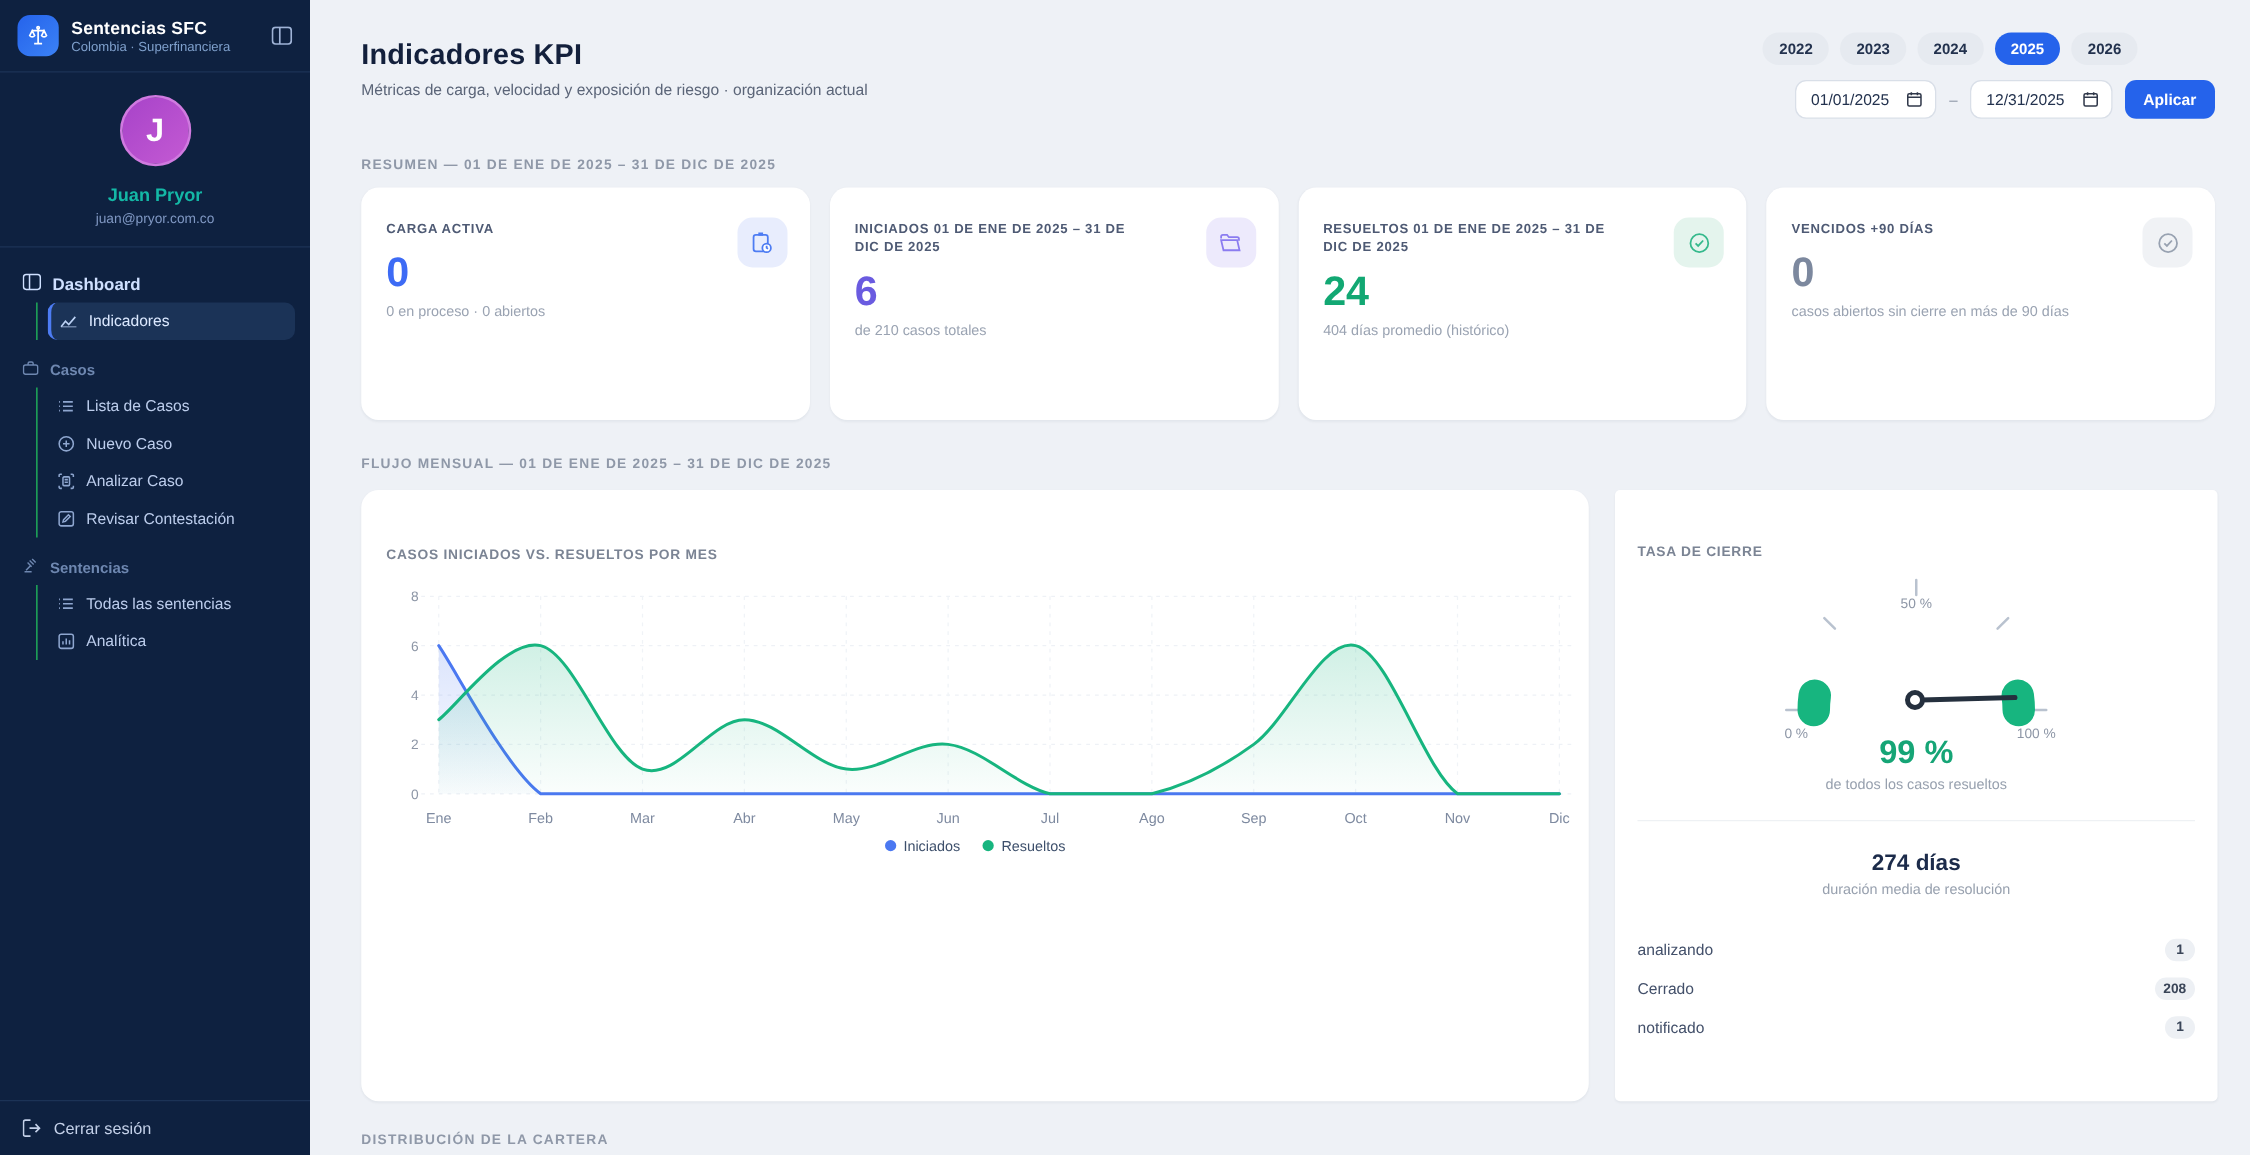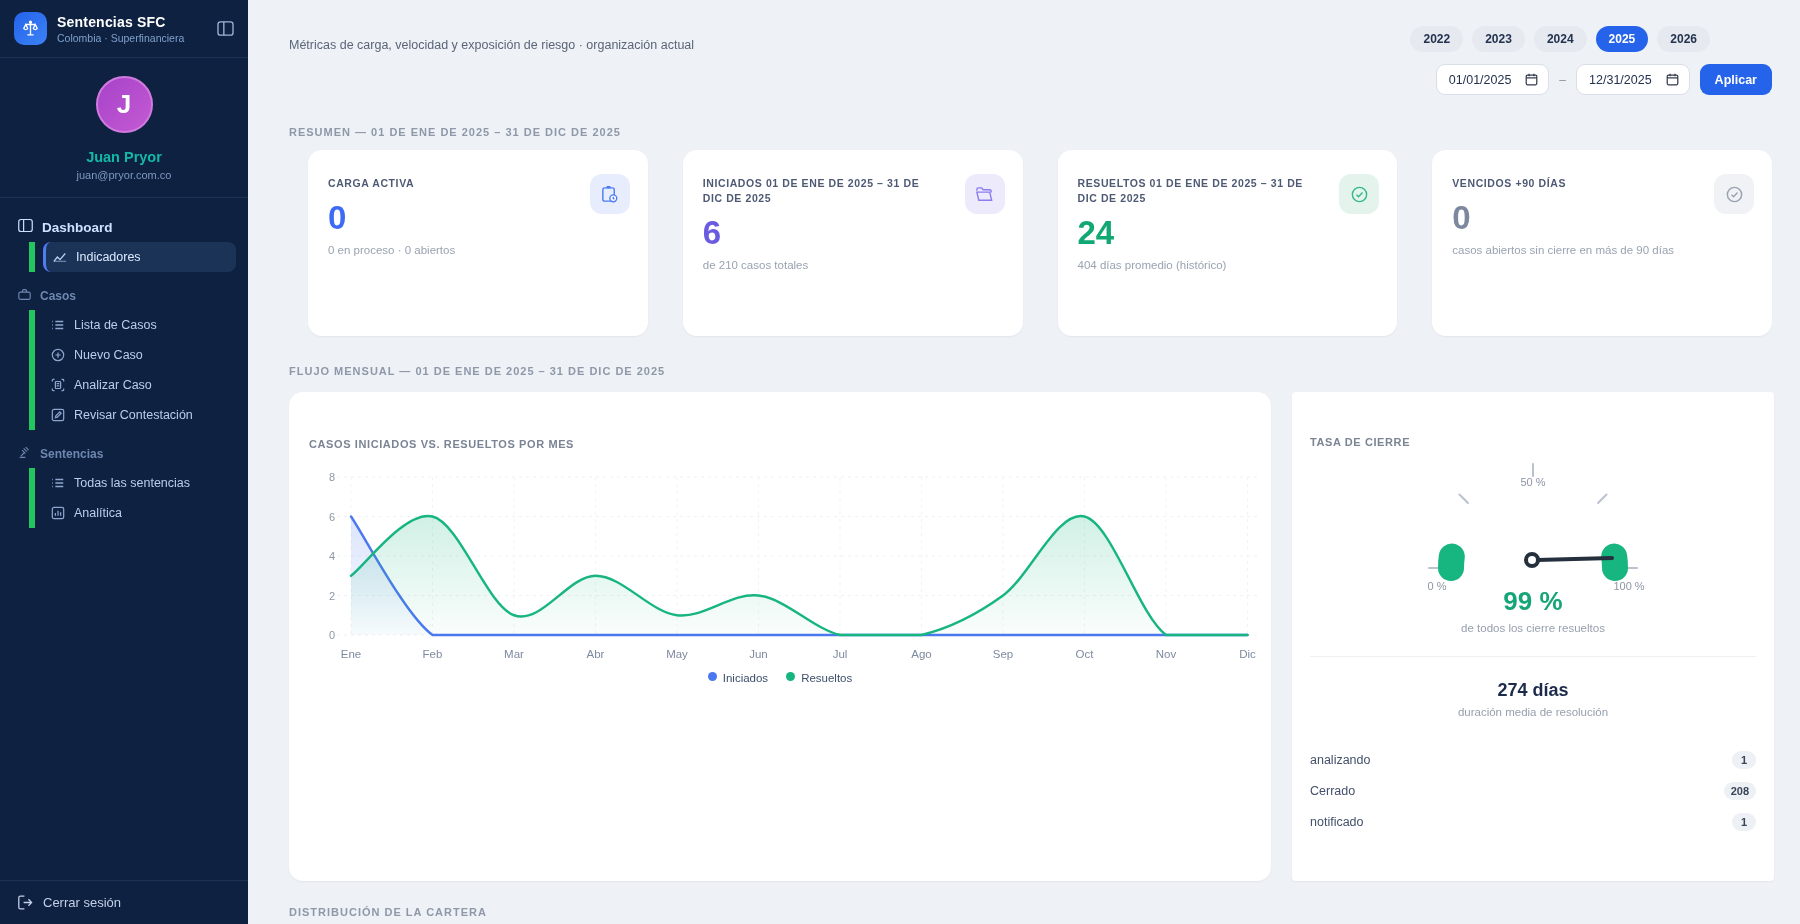--- a/index.html
+++ b/index.html
@@ -14,21 +14,21 @@
   .sb-title { font-size:14px; font-weight:bold; color:#ffffff; letter-spacing:.2px; }
   .sb-sub { font-size:10.5px; color:#7fa0cc; margin-top:2px; }
   .sb-toggle { margin-left:auto; color:#9fb3d6; cursor:pointer; display:flex; }
   .sb-user { text-align:center; padding:18px 0 16px; border-bottom:1px solid #1c3356; }
   .avatar { width:57px; height:57px; border-radius:50%; margin:0 auto; background:linear-gradient(135deg,#a743c9,#c45ad3); border:2px solid #d07ae0; color:#fff; font-size:26px; font-weight:bold; display:flex; align-items:center; justify-content:center; }
   .sb-name { margin-top:16px; font-size:14.5px; font-weight:bold; color:#14b8a6; }
   .sb-email { margin-top:4px; font-size:11px; color:#7f97c2; }
   nav { padding:14px 12px 0 12px; flex:1; }
   .nav-head { display:flex; align-items:center; gap:9px; font-size:13.5px; font-weight:bold; color:#cfe0ff; padding:6px 6px; }
   .nav-head.dim { color:#6e87b0; font-size:12px; }
-  .nav-group { margin-left:17px; border-left:6px solid #22c55e; padding-left:8px; margin-bottom:10px; }
+  .nav-group { margin-left:17px; border-left:1px solid #22c55e; padding-left:8px; margin-bottom:10px; }
   .nav-item { display:flex; align-items:center; gap:9px; font-size:12.5px; color:#bccdec; padding:8px 8px; border-radius:8px; cursor:pointer; }
   .nav-item .ic { display:flex; color:#8ea6cf; }
   .nav-item.active { background:#1b3357; color:#dce9ff; border-left:3px solid #4d7cf3; padding-left:7px; }
   .nav-item.active .ic { color:#bcd2f5; }
   .sb-footer { border-top:1px solid #1c3356; padding:14px 18px; display:flex; align-items:center; gap:9px; font-size:13px; color:#c3d0e8; cursor:pointer; }
 
   
   main { flex:1; position:relative; padding:0; }
   .topbar { position:absolute; left:41px; top:30px; }
   .page-title { font-size:23px; font-weight:800; color:#13203c; letter-spacing:.2px; }
@@ -42,21 +42,21 @@
   .dash-sep { color:#8a93a3; font-size:12px; }
   .apply-btn { background:#2563eb; color:#fff; border:none; height:31px; padding:0 15px; border-radius:9px; font-size:12.5px; font-weight:bold; cursor:pointer; font-family:inherit; }
 
   .section-label { position:absolute; left:41px; font-size:11px; font-weight:bold; letter-spacing:1px; color:#8f98a8; }
   #lbl-resumen { top:126px; }
   #lbl-flujo { top:365px; }
   #lbl-dist { top:906px; }
 
   
   .cards { position:absolute; left:41px; top:150px; right:28px; display:flex; gap:16px; }
-  .kpi { background:#fff; border-radius:14px; box-shadow:0 1px 2px rgba(20,30,60,.05); flex:1; height:186px; padding:26px 20px 0 20px; position:relative;margin-left:19px; }
+  .kpi { background:#fff; border-radius:14px; box-shadow:0 1px 2px rgba(20,30,60,.05); flex:1; height:186px; padding:26px 20px 0 20px; position:relative; }
   .kpi-label { font-size:10.5px; font-weight:bold; letter-spacing:.6px; color:#4e5a74; text-transform:uppercase; line-height:1.45; max-width:235px; }
   .kpi-value { font-size:33px; font-weight:800; margin-top:8px; }
   .kpi-sub { font-size:11.5px; color:#9aa3b2; margin-top:7px; }
   .kpi-ic { position:absolute; right:18px; top:24px; width:40px; height:40px; border-radius:12px; display:flex; align-items:center; justify-content:center; }
 
   
   .chart-card { position:absolute; left:41px; top:392px; width:982px; height:489px; background:#fff; border-radius:14px; box-shadow:0 1px 2px rgba(20,30,60,.05); }
   .chart-title { position:absolute; left:20px; top:46px; font-size:11px; font-weight:bold; letter-spacing:.6px; color:#7b8494; }
   .chart-svg { position:absolute; left:0; top:0; }
   .legend { position:absolute; left:0; top:280px; width:100%; display:flex; justify-content:center; gap:18px; }
@@ -208,20 +208,21 @@
       <svg width="16" height="15" viewBox="0 0 20 18" fill="none" stroke="currentColor" stroke-width="1.6">
         <path d="M8 1H3a2 2 0 0 0-2 2v12a2 2 0 0 0 2 2h5"></path>
           <path d="M13 5l4 4-4 4M7 9h10"></path>
       </svg>
       <span>Cerrar sesión</span>
     </div>
   </aside>
 
   <main>
     <div class="topbar">
+      <div class="page-title">Indicadores KPI</div>
       <div class="page-sub">Métricas de carga, velocidad y exposición de riesgo · organización actual</div>
     </div>
 
     <div class="filters">
       <div class="years" id="year-row">
           <div class="year-pill">2022</div>
           <div class="year-pill">2023</div>
           <div class="year-pill">2024</div>
           <div class="year-pill active">2025</div>
           <div class="year-pill">2026</div>
@@ -377,21 +378,21 @@
           <line x1="333" y1="110" x2="345" y2="110" stroke="#b9c2cf" stroke-width="2" stroke-linecap="round"></line>
           <path d="M159,109.99999999999999 A82,82 0 0 1 159.79801836319123,98.5878057212746" fill="none" stroke="#17b57f" stroke-width="26" stroke-linecap="round"></path>
           <path d="M322.2019816368088,98.58780572127463 A82,82 0 0 1 323,110" fill="none" stroke="#17b57f" stroke-width="26" stroke-linecap="round"></path>
           <text x="145" y="132" text-anchor="middle" font-size="11" fill="#8d96a6" font-family="Liberation Sans,sans-serif">0 %</text>
           <text x="241" y="28" text-anchor="middle" font-size="11" fill="#8d96a6" font-family="Liberation Sans,sans-serif">50 %</text>
           <text x="337" y="132" text-anchor="middle" font-size="11" fill="#8d96a6" font-family="Liberation Sans,sans-serif">100 %</text>
           <line x1="245" y1="102" x2="320" y2="100" stroke="#25303e" stroke-width="4" stroke-linecap="round"></line>
           <circle cx="240" cy="102" r="6" fill="#fff" stroke="#25303e" stroke-width="4"></circle>
         </svg>
       <div class="g-value">99 %</div>
-      <div class="g-cap">de todos los cierre resueltos</div>
+      <div class="g-cap">de todos los casos resueltos</div>
       <div class="g-div"></div>
       <div class="g-days">274 días</div>
       <div class="g-days-cap">duración media de resolución</div>
       <div class="g-list" id="status-list">
           <div class="g-row">
             <span>analizando</span>
             <span class="badge">1</span>
           </div>
           <div class="g-row">
             <span>Cerrado</span>

